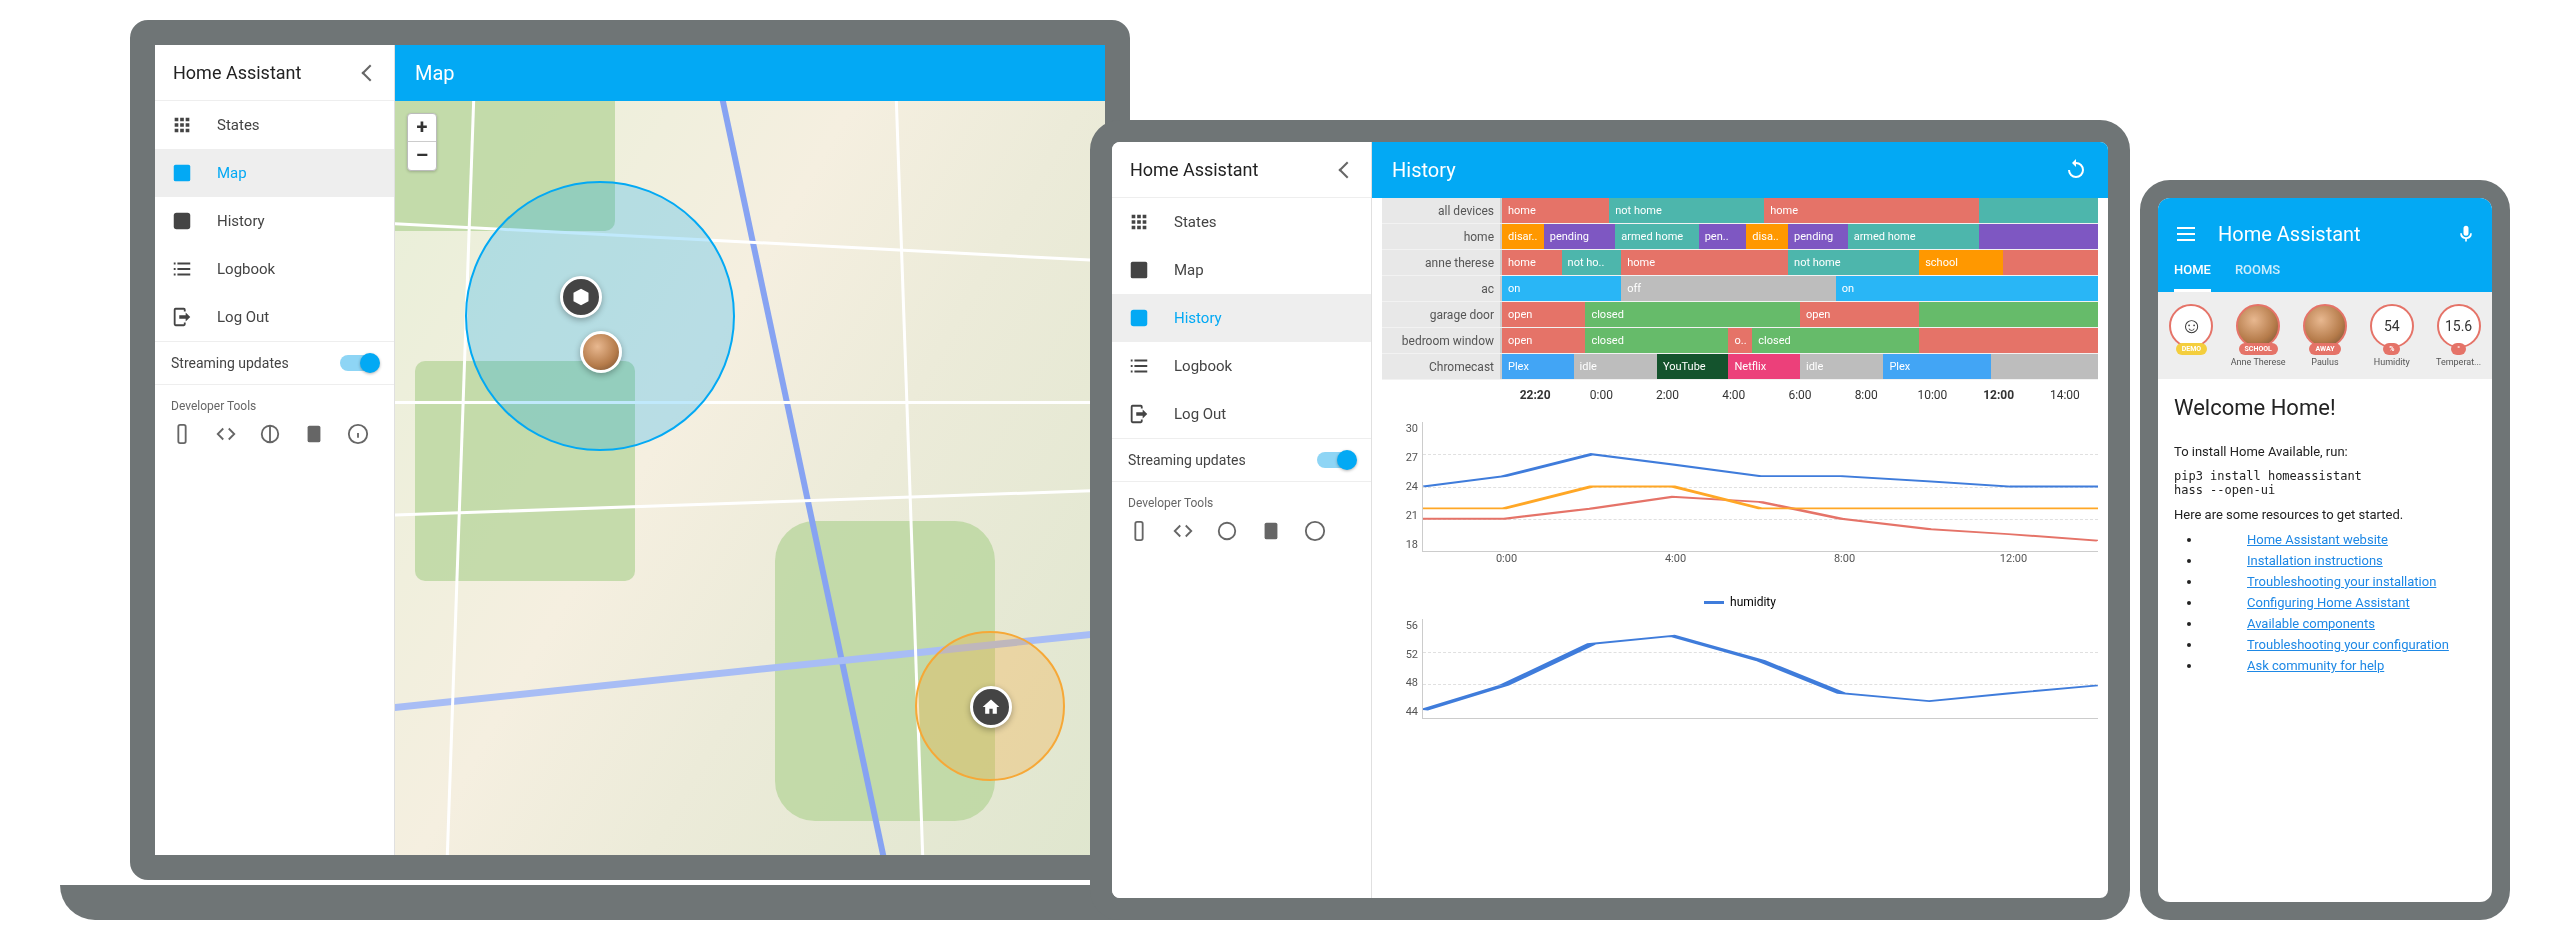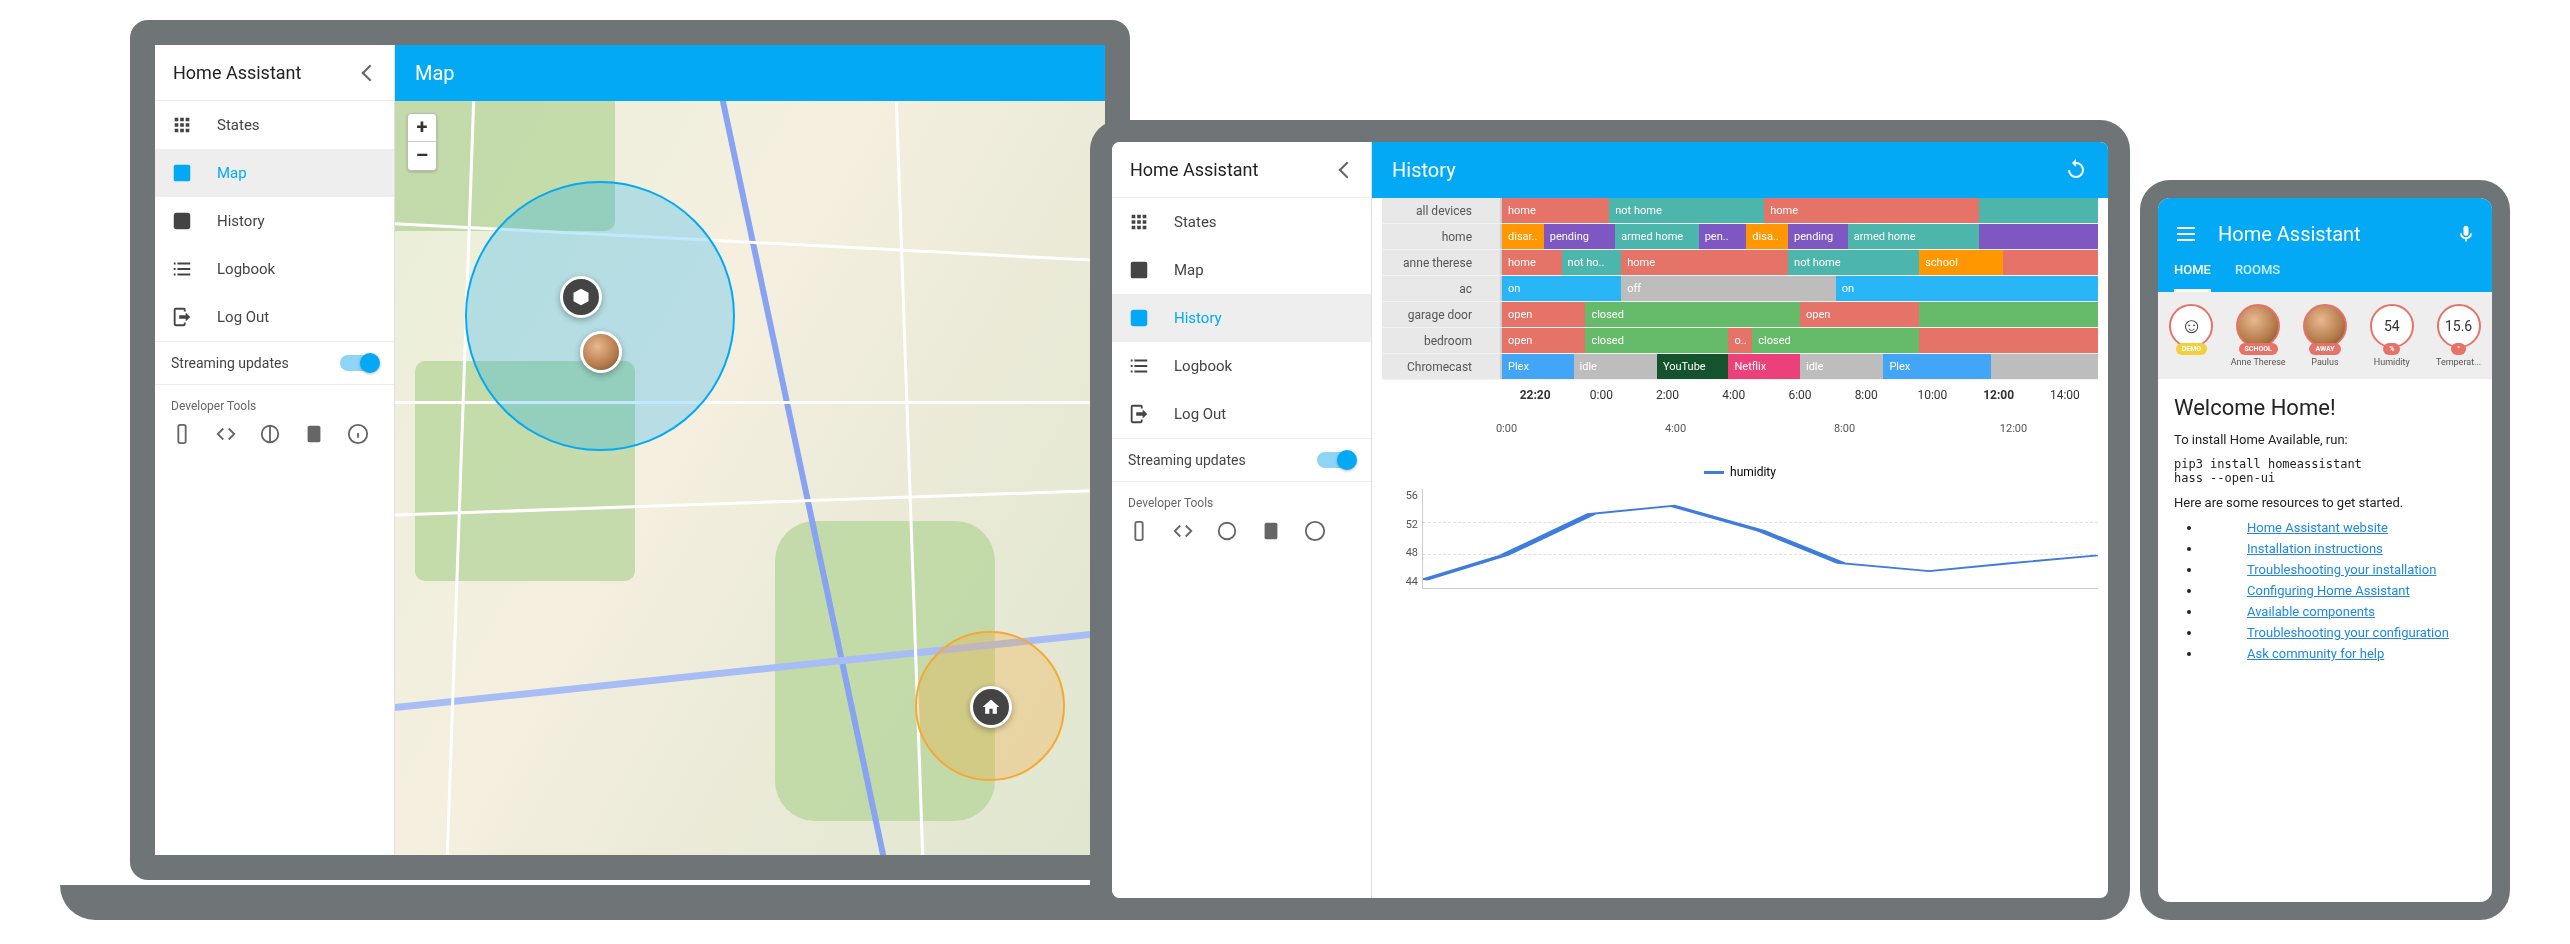--- a/index.html
+++ b/index.html
@@ -46,21 +46,21 @@
 .zone.blue { width: 270px; height: 270px; background: rgba(3,169,244,.25); border: 2px solid #03a9f4; }
 .zone.gold { width: 150px; height: 150px; background: rgba(246,168,55,.3); border: 2px solid #f6a837; }
 .marker { position: absolute; width: 42px; height: 42px; border-radius: 50%; background: #444; border: 3px solid #fff; box-shadow: 0 2px 6px rgba(0,0,0,.3); display: flex; align-items: center; justify-content: center; color: #fff; }
 .marker.avatar { background: radial-gradient(circle at 40% 35%, #e8b890 0%, #b57b4a 60%, #6a4a30 100%); }
 
 
 .hist-body { display: flex; height: 100%; }
 .hist-main { flex: 1; display: flex; flex-direction: column; overflow: hidden; }
 .hist-rows { margin: 0 10px; }
 .hist-row { display: flex; height: 26px; font-size: 12px; border-bottom: 1px solid rgba(0,0,0,.05); }
-.hist-label { width: 120px; text-align: right; padding-right: 28px; background: #e8e8e8; color: #555; line-height: 26px; border-right: 2px solid #ccc; }
+.hist-label { width: 120px; text-align: right; padding-right: 6px; background: #e8e8e8; color: #555; line-height: 26px; border-right: 2px solid #ccc; }
 .hist-track { flex: 1; display: flex; position: relative; }
 .seg { height: 100%; color: #fff; padding-left: 6px; line-height: 26px; overflow: hidden; white-space: nowrap; font-size: 11px; }
 .time-axis { display: flex; padding-left: 120px; margin: 8px 10px 0; font-size: 12px; color: #333; }
 .time-axis span { flex: 1; text-align: center; }
 .chart { margin: 20px 10px 10px 10px; position: relative; }
 .legend { display: flex; gap: 20px; font-size: 12px; justify-content: center; margin-bottom: 10px; }
 .legend span { display: flex; align-items: center; gap: 6px; }
 .legend i { width: 20px; height: 3px; display: inline-block; }
 .chart-body { position: relative; height: 130px; border-left: 1px solid #ccc; border-bottom: 1px solid #ccc; margin-left: 40px; }
 .ylabels { position: absolute; left: -35px; top: 0; bottom: 0; width: 30px; display: flex; flex-direction: column; justify-content: space-between; font-size: 11px; text-align: right; color: #555; }
@@ -72,21 +72,21 @@
 .ph-header { background: #03a9f4; color: #fff; padding: 16px 16px 0; }
 .ph-top { display: flex; align-items: center; gap: 20px; height: 40px; font-size: 20px; }
 .ph-tabs { display: flex; gap: 24px; font-size: 13px; font-weight: 500; margin-top: 8px; }
 .ph-tab { padding-bottom: 12px; border-bottom: 3px solid transparent; opacity: .8; cursor: pointer; }
 .ph-tab.active { border-bottom-color: #fff; opacity: 1; }
 .ph-badges { background: #eeeeee; padding: 12px 4px; display: flex; gap: 8px; justify-content: space-around; }
 .badge { display: flex; flex-direction: column; align-items: center; font-size: 9px; color: #555; width: 60px; text-align: center; gap: 2px; }
 .badge-circ { width: 44px; height: 44px; border-radius: 50%; border: 2px solid #e57368; display: flex; align-items: center; justify-content: center; font-size: 14px; color: #333; background: #fff; position: relative; overflow: hidden; }
 .badge-label { font-size: 7px; background: #f4ce3d; color: #fff; padding: 2px 6px; border-radius: 8px; font-weight: bold; margin-top: -7px; z-index: 1; }
 .ph-content { background: #fff; padding: 16px; font-size: 13px; color: #222; }
-.ph-content h2 { font-size: 22px; font-weight: 400; margin-bottom: 12px; }
+.ph-content h2 { font-size: 22px; font-weight: 400; margin-bottom: 24px; }
 .ph-content p { margin-bottom: 10px; }
 .ph-content code { font-family: monospace; font-size: 12px; display: block; white-space: pre; margin-bottom: 10px; }
 .ph-content ul { padding-left: 28px; }
 .ph-content li { margin-bottom: 6px; }
 .ph-content a { color: #1e88e5; text-decoration: underline; margin-left: 45px; }
 
 .chevron { width: 12px; height: 12px; border-left: 2px solid #666; border-bottom: 2px solid #666; transform: rotate(45deg); }
 </style>
 </head>
 <body>
@@ -341,20 +341,37 @@
           <span>2:00</span>
           <span>4:00</span>
           <span>6:00</span>
           <span>8:00</span>
           <span>10:00</span>
           <span style="font-weight: bold;">12:00</span>
           <span>14:00</span>
         </div>
 
       <div class="chart">
+        <div class="chart-body">
+          <div class="ylabels" id="yt-temp">
+              <div>30</div>
+              <div>27</div>
+              <div>24</div>
+              <div>21</div>
+              <div>18</div>
+            </div>
+          <div class="grid-h" style="top:25%"></div>
+            <div class="grid-h" style="top:50%"></div>
+            <div class="grid-h" style="top:75%"></div>
+          <svg width="100%" height="100%" viewBox="0 0 100 100" preserveAspectRatio="none" style="position:absolute;inset:0;">
+            <polyline fill="none" stroke="#3f7cdb" stroke-width="1.4" points="0,50 12,42 25,25 37,33 50,42 62,42 75,46 87,50 100,50"></polyline>
+            <polyline fill="none" stroke="#e57368" stroke-width="1.4" points="0,75 12,75 25,67 37,58 50,62 62,75 75,83 87,87 100,92"></polyline>
+            <polyline fill="none" stroke="#ffa726" stroke-width="1.4" points="0,67 12,67 25,50 37,50 50,67 62,67 75,67 87,67 100,67"></polyline>
+          </svg>
+        </div>
         <div class="xlabels" id="xt-temp">
             <span>0:00</span>
             <span>4:00</span>
             <span>8:00</span>
             <span>12:00</span>
           </div>
       </div>
 
       <div class="chart">
         <div class="legend" id="leg-hum">

